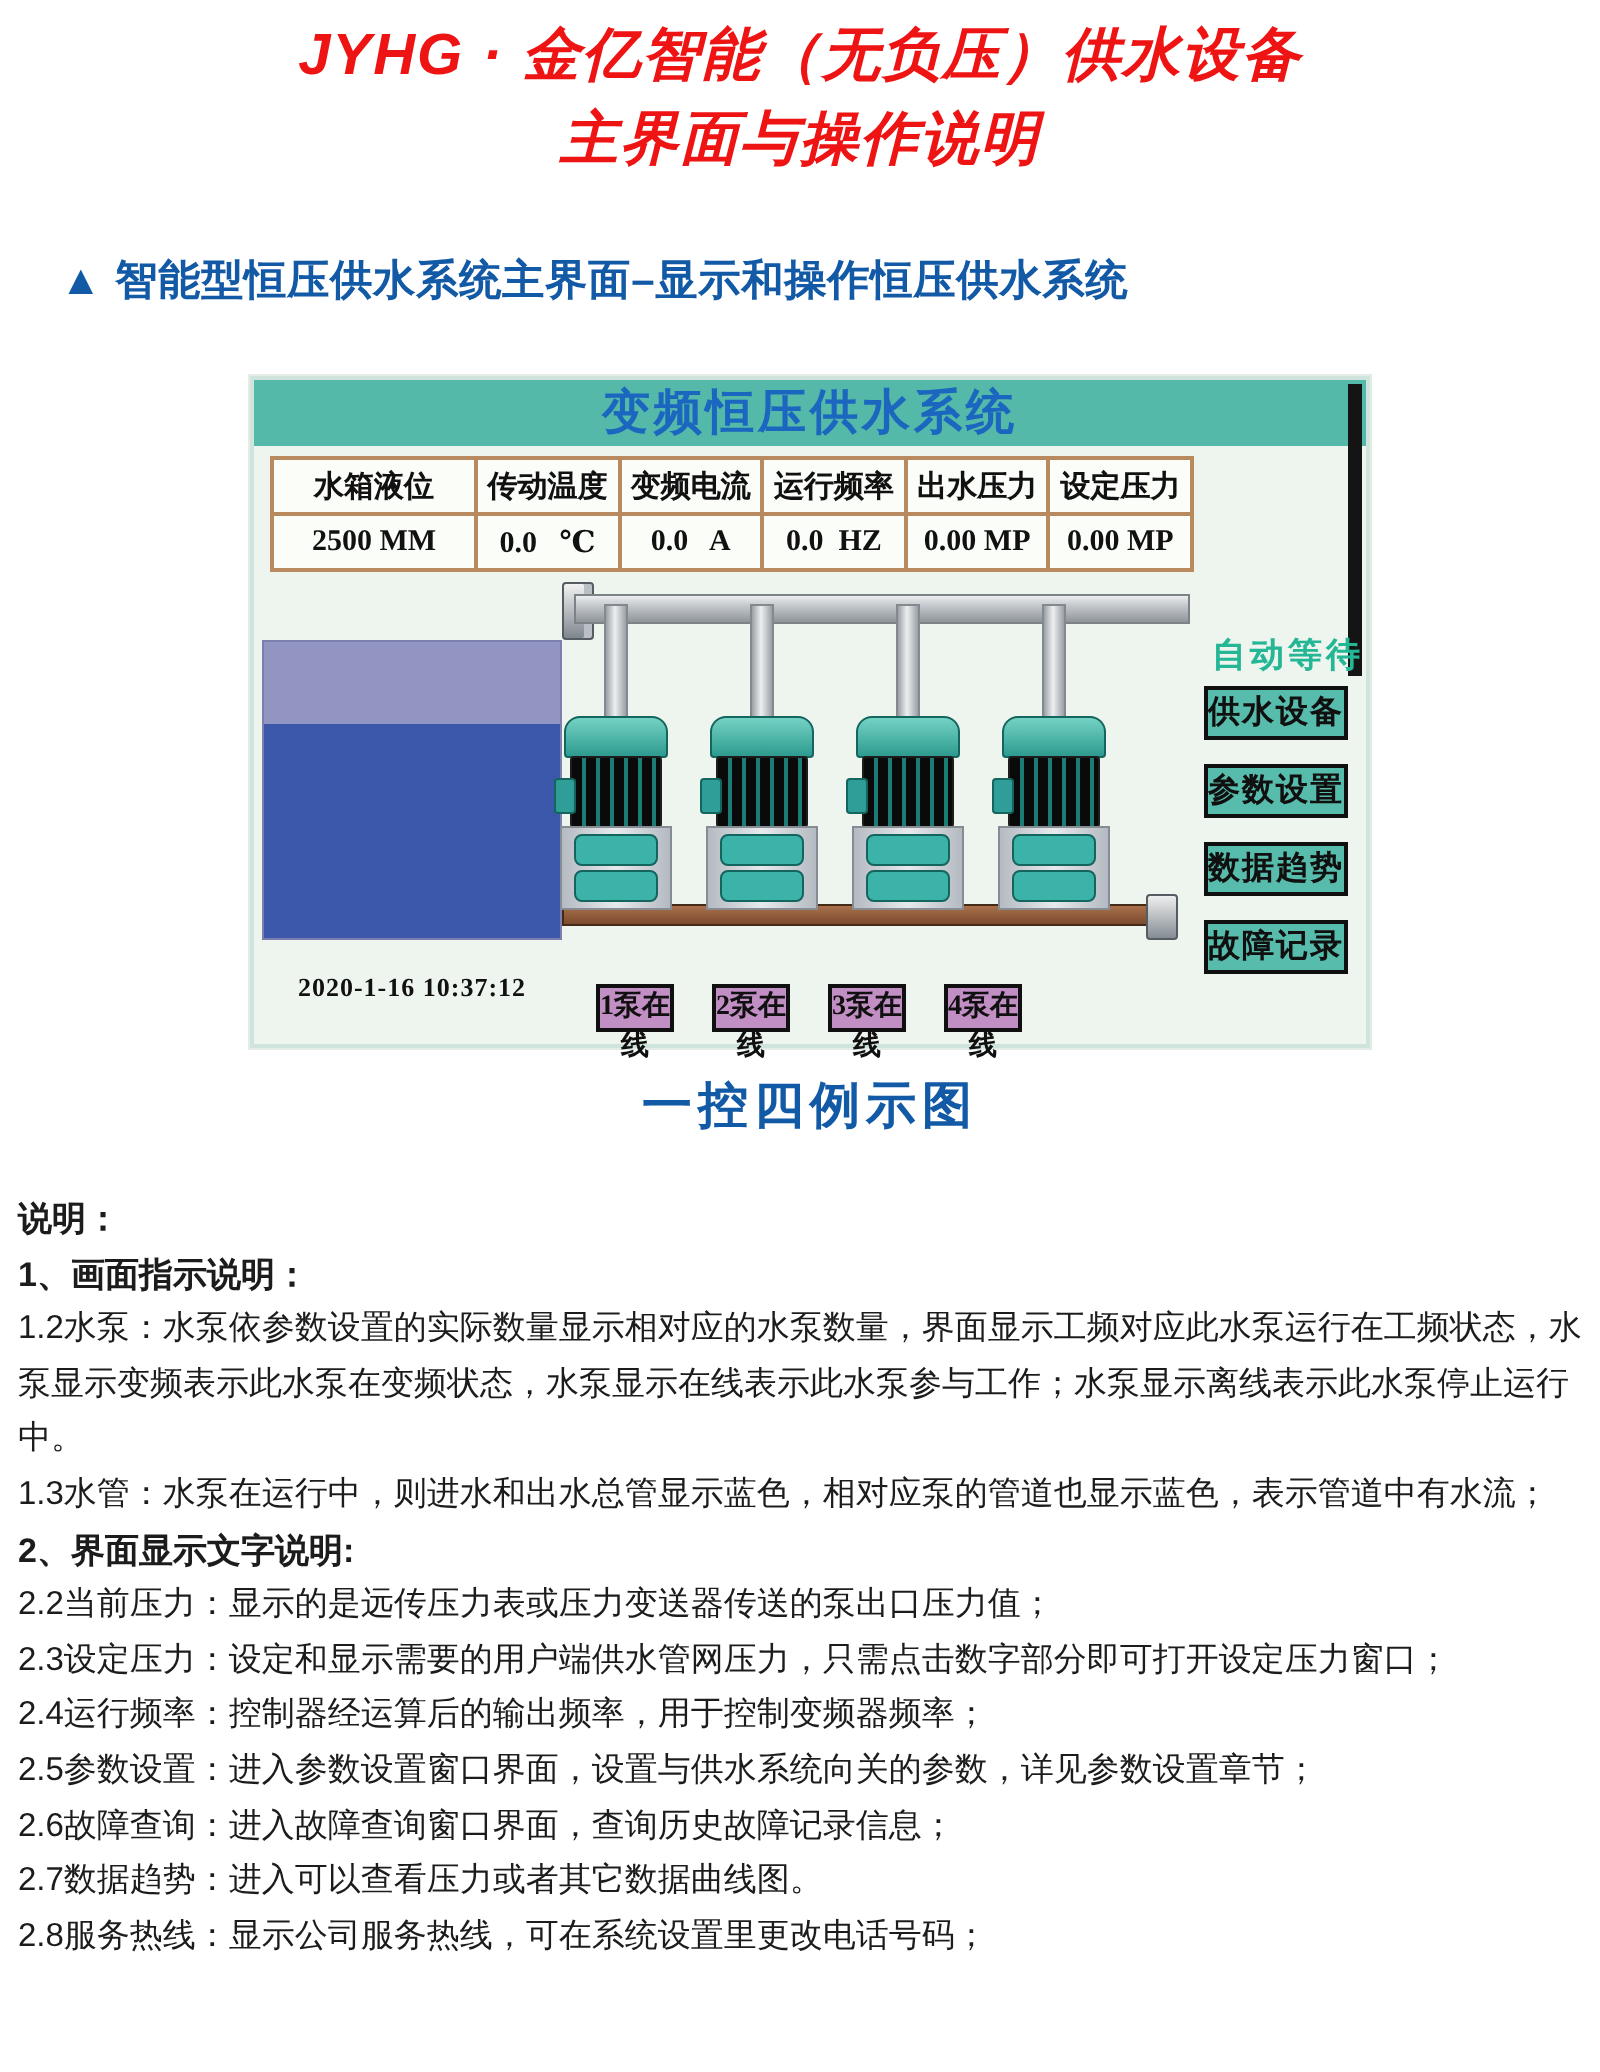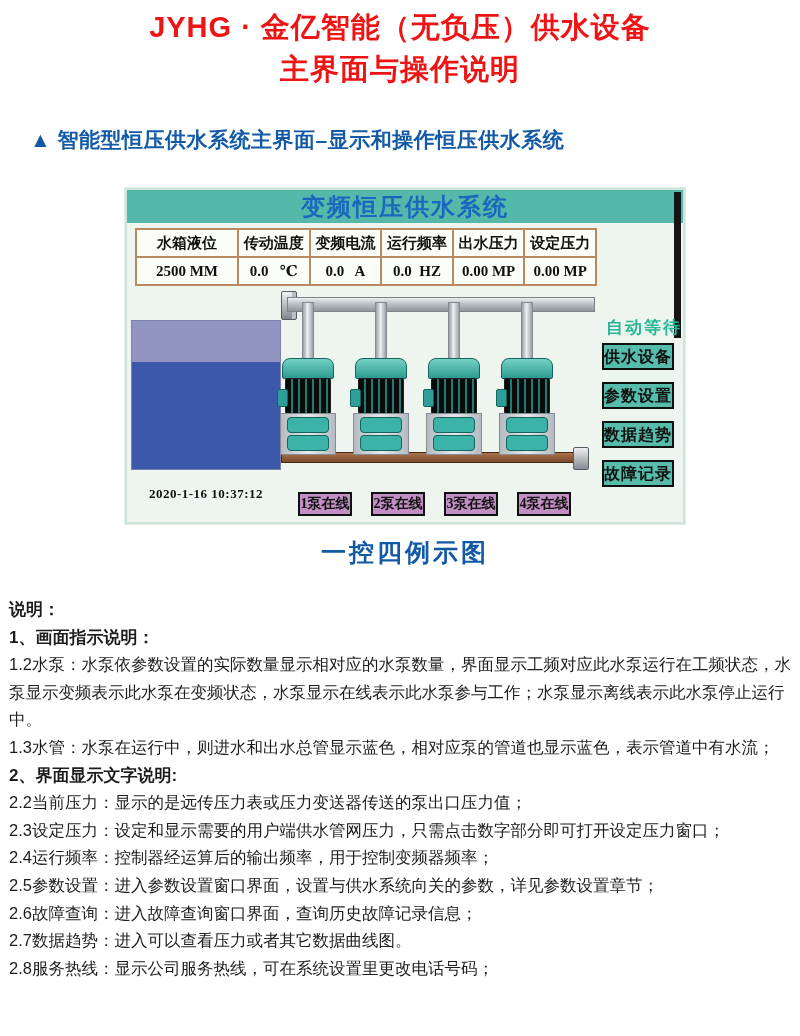--- a/index.html
+++ b/index.html
@@ -2,21 +2,21 @@
 <html><head>
 <meta charset="utf-8">
 <style>
   html,body{margin:0;padding:0;}
   body{width:800px;height:1036px;background:#ffffff;}
   .page{position:relative;width:800px;height:1036px;background:#fff;overflow:hidden;
         font-family:"Liberation Sans","DejaVu Sans",sans-serif;}
 
   
   .doc-title{position:absolute;left:0;width:100%;text-align:center;margin:0;
-             color:#ee1414;font-size:29px;font-weight:bold;letter-spacing:1px;}
+             color:#ee1414;font-size:29px;font-weight:bold;letter-spacing:1px;font-style:italic;}
   .doc-title.l1{top:8px;}
   .doc-title.l2{top:50px;}
   .section-heading{position:absolute;left:20px;top:116px;margin:10px;
                    color:#1259a6;font-size:21px;font-weight:bold;letter-spacing:0.5px;}
 
   
   .hmi{position:absolute;left:127px;top:190px;width:556px;height:332px;background:#eef4ee;
        box-shadow:0 0 0 2px #cfe4dd,0 0 0 3px #e4ece6;
        font-family:"Liberation Serif","DejaVu Serif",serif;}
   .hmi-header{position:absolute;top:0;left:0;right:0;height:33px;background:#54b9a8;
@@ -65,21 +65,21 @@
 
   .hmi-status{position:absolute;left:479px;top:126px;font-size:17px;font-weight:bold;
               color:#25b795;letter-spacing:2px;}
   .menu-col{position:absolute;left:475px;top:153px;display:flex;flex-direction:column;gap:12px;}
   .menu-btn{width:72px;height:27px;line-height:23px;text-align:center;background:#57bcab;
             border:2px solid #101010;font-size:16px;font-weight:bold;color:#101010;
             box-sizing:border-box;letter-spacing:1px;cursor:pointer;}
   .hmi-datetime{position:absolute;left:4px;top:296px;width:150px;text-align:center;
                 font-size:13px;font-weight:bold;color:#111;letter-spacing:0.5px;}
   .pump-btn-row{position:absolute;left:171px;top:302px;display:flex;gap:19px;}
-  .pump-btn{width:54px;height:24px;line-height:20px;text-align:center;background:#c28fc4;
+  .pump-btn{width:39px;height:24px;line-height:20px;text-align:center;background:#c28fc4;
             border:2px solid #101010;font-size:14px;font-weight:bold;color:#101010;
             box-sizing:border-box;cursor:pointer;}
 
   .caption{position:absolute;left:0;top:536px;width:810px;text-align:center;
            color:#1259a6;font-size:25px;font-weight:bold;letter-spacing:3px;}
 
   .notes{position:absolute;left:9px;top:596px;width:782px;color:#1c1c1c;font-size:16.5px;}
   .note-line{margin:0;line-height:27.6px;}
   .note-line.bold{font-weight:bold;font-size:17px;}
 </style>

